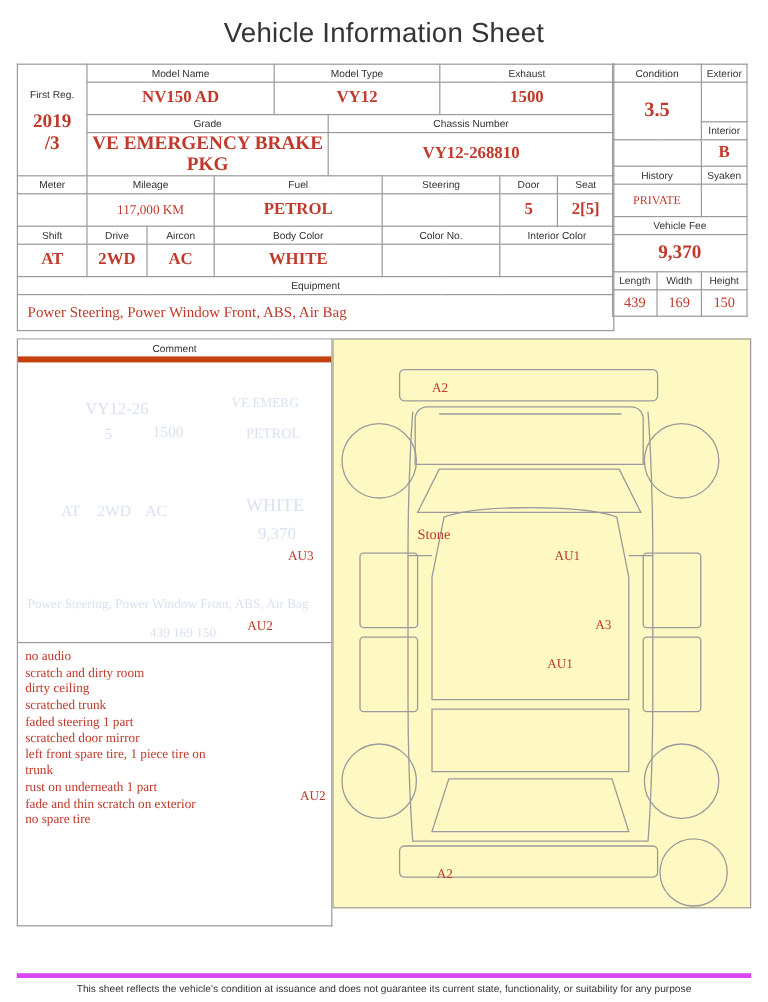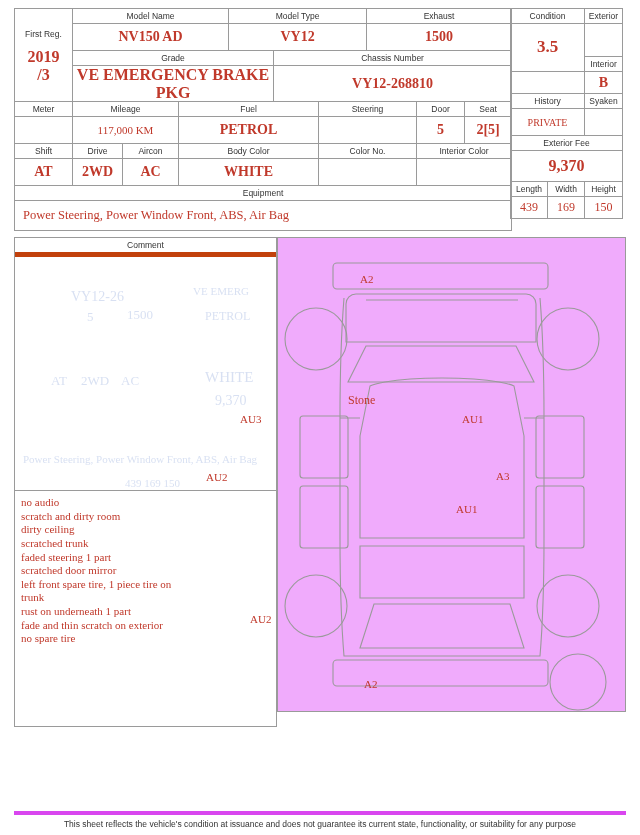--- a/index.html
+++ b/index.html
@@ -93,21 +93,21 @@
     font-family:"Liberation Serif", serif;
     white-space:nowrap;
     pointer-events:none;
   }
 
   
   .diag {
     border:1px solid #9a9a9a;
     height:475px;
     position:relative;
-    background:#f0abfc;
+    background:#fef9c3;
   }
   .diag svg { display:block; }
   .mark {
     position:absolute;
     color:#c0392b;
     font-family:"Liberation Serif", serif;
     font-size:11px;
   }
   .mark.big { font-size:12px; }
 
@@ -119,20 +119,21 @@
     font-size:8.5px;
     text-align:center;
     color:#333;
   }
 </style>
 </head>
 <body>
 
 <div class="page">
 
+  <h1>Vehicle Information Sheet</h1>
 
   <div class="topwrap">
 
     <div class="leftblock">
       <table class="grid">
         <colgroup>
           <col style="width:58px">
             <col style="width:50px">
             <col style="width:56px">
           <col style="width:50px">
@@ -238,21 +239,21 @@
         </tr>
         <tr class="r-lbl">
           <td colspan="2" class="lbl">History</td>
           <td class="lbl">Syaken</td>
         </tr>
         <tr class="r-val">
           <td colspan="2" class="val v-xs" style="font-size:10px">PRIVATE</td>
           <td class="val"></td>
         </tr>
         <tr class="r-lbl">
-          <td colspan="3" class="lbl">Exterior Fee</td>
+          <td colspan="3" class="lbl">Vehicle Fee</td>
         </tr>
         <tr style="height:31px">
           <td colspan="3" class="val v-lg">9,370</td>
         </tr>
         <tr class="r-lbl">
           <td class="lbl">Length</td>
           <td class="lbl">Width</td>
           <td class="lbl">Height</td>
         </tr>
         <tr style="height:22px">

